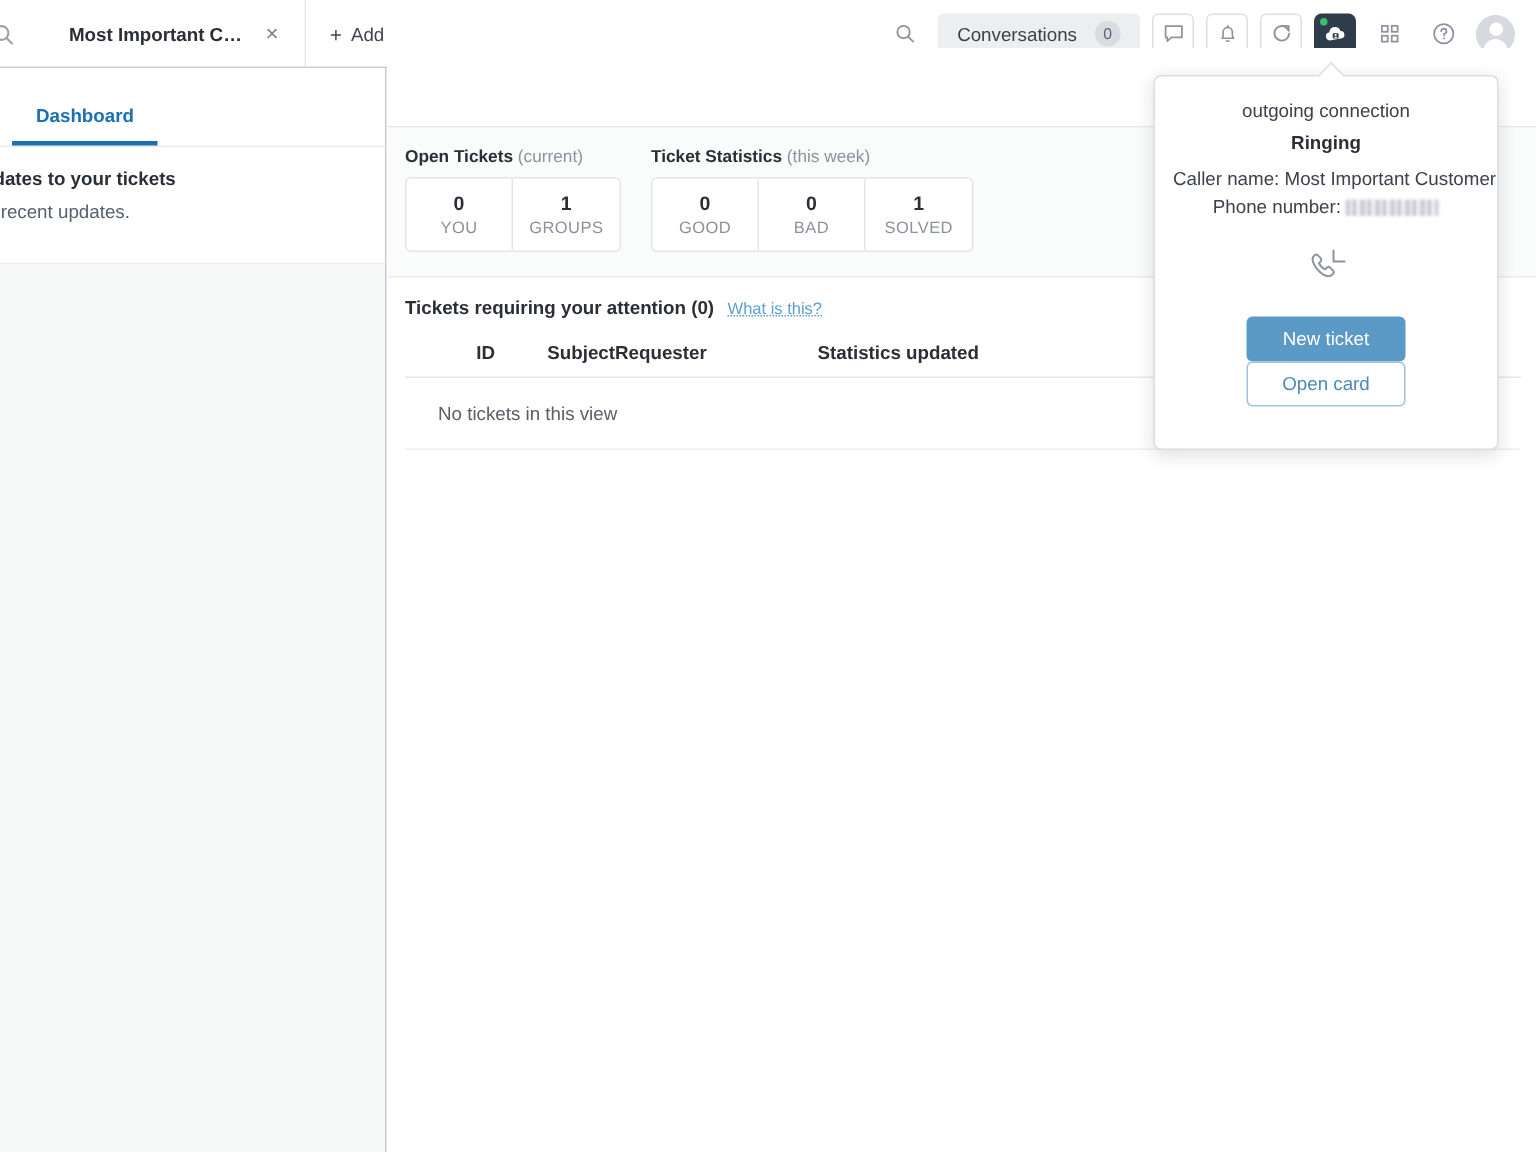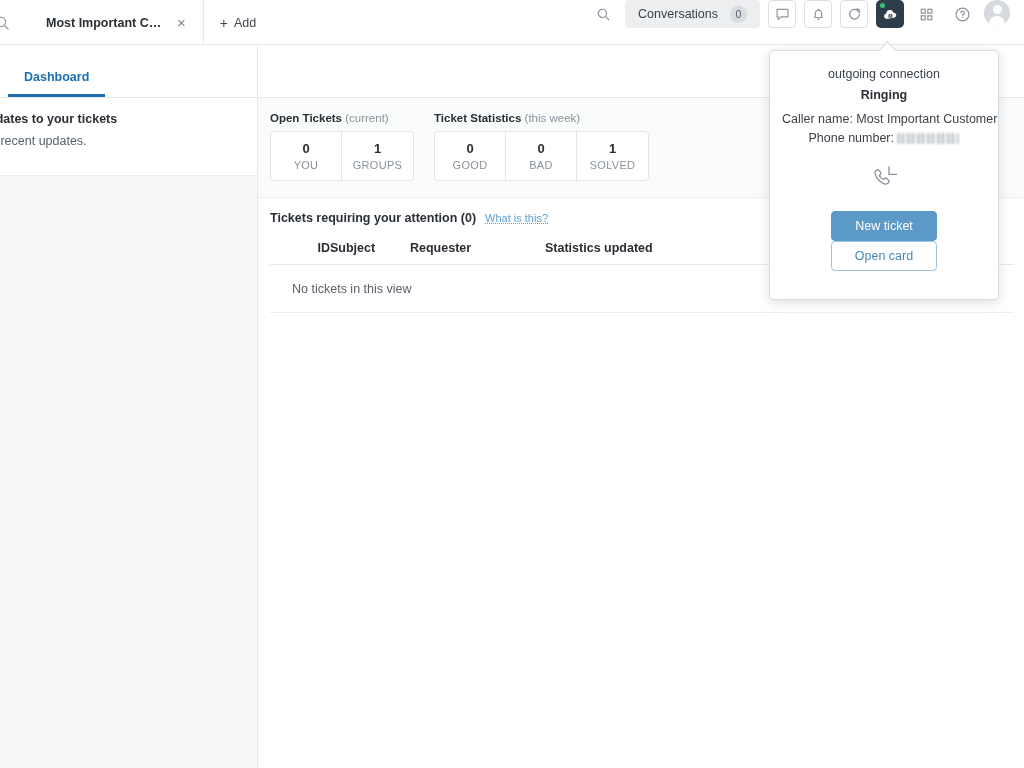--- a/index.html
+++ b/index.html
@@ -81,21 +81,21 @@
     height: 45px;
     cursor: pointer;
   }
   .tab-add .plus { font-size: 14px; color: #40464f; line-height: 1; }
   .tab-add .lbl { font-size: 12.5px; color: #40464f; }
 
   .topbar-spacer { flex: 1; }
 
   .topbar-right {
     display: flex;
-    align-items: flex-start;
+    align-items: center;
     gap: 8px;
     padding-right: 14px;
     height: 45px;
   }
 
   .icon-btn {
     width: 28px;
     height: 28px;
     display: flex;
     align-items: center;
@@ -220,21 +220,21 @@
     white-space: nowrap;
   }
   .lp-rest {
     height: 592px;
     background: #f7f9f9;
   }
 
   
   .main {
     position: absolute;
-    top: 45px; left: 258px;
+    top: 32px; left: 258px;
     width: 766px;
     height: 723px;
     background: #ffffff;
   }
 
   .main-topstrip {
     height: 53px;
     background: #ffffff;
     border-bottom: 1px solid #e6e8ea;
   }
@@ -314,21 +314,21 @@
     display: flex;
     padding: 0 0 9px 0;
     border-bottom: 1px solid #e6e8ea;
   }
   .tbl-head .th {
     font-size: 12.5px;
     font-weight: 700;
     color: #2a2f36;
   }
   .th-id { width: 60px; padding-left: 22px; text-align: right; }
-  .th-subject { width: 80px; }
+  .th-subject { width: 80px; text-align: right; }
   .th-requester { width: 135px; }
   .th-updated { width: 200px; }
 
   .tbl-empty {
     padding: 17px 0 0 22px;
     font-size: 12.5px;
     color: #585f69;
     border-bottom: 1px solid #eceef0;
     padding-bottom: 16px;
   }

